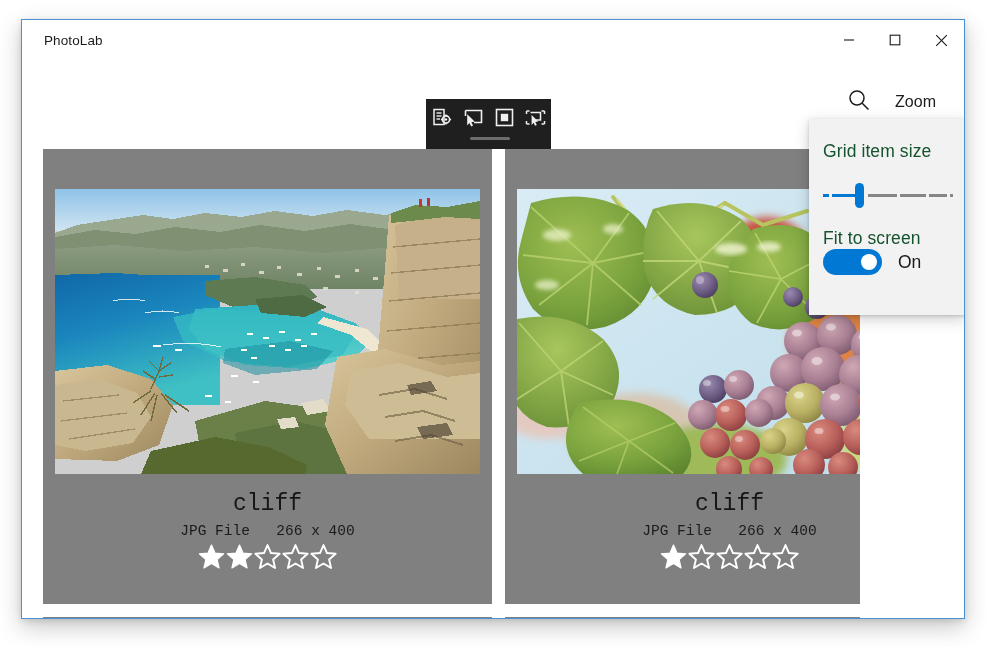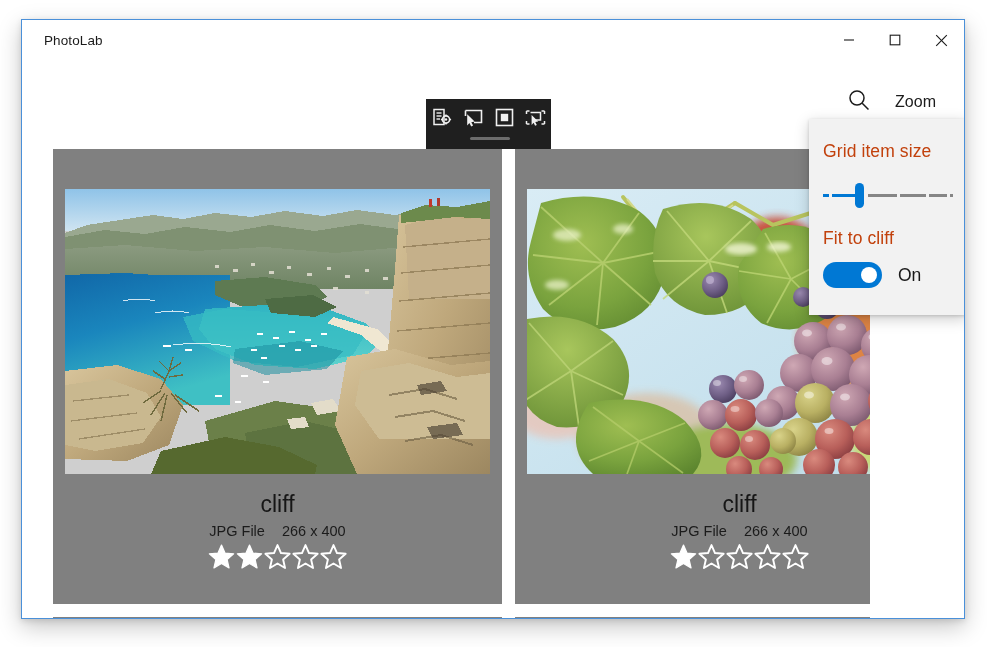--- a/index.html
+++ b/index.html
@@ -137,25 +137,26 @@
   }
   #zoom-label {
     font-size: 16px;
     color: #1b1b1b;
     font-weight: 400;
   }
 
   
   #card-grid {
     position: absolute;
-    left: 14px;
+    left: 4px;
     top: 112px;
     width: 834px;
     height: 486px;
     overflow: hidden;
+    font-family: Liberation Mono, monospace;
   }
   .card {
     position: absolute;
     background: #808080;
     overflow: hidden;
   }
   .card-photo {
     position: absolute;
     left: 12px;
     top: 40px;
@@ -208,21 +209,21 @@
     width: 158px;
     height: 196px;
     background: #f2f2f2;
     box-shadow: 0 4px 14px rgba(0,0,0,0.20), 0 1px 3px rgba(0,0,0,0.16);
     box-sizing: border-box;
     padding: 22px 14px 0 14px;
     z-index: 40;
   }
   .flyout-label {
     font-size: 17.5px;
-    color: #c2410c;
+    color: #14532d;
     font-weight: 400;
     letter-spacing: 0.1px;
   }
   
   #grid-size-slider {
     position: relative;
     margin-top: 19px;
     height: 30px;
     cursor: pointer;
   }
@@ -255,21 +256,20 @@
     top: 2px;
     width: 9px;
     height: 25px;
     background: #0078d4;
     border-radius: 5px;
     cursor: pointer;
   }
   
   #fit-label { margin-top: 17px; }
   #toggle-row {
-    margin-top: 13px;
     display: flex;
     align-items: center;
     gap: 16px;
   }
   #fit-toggle {
     position: relative;
     width: 59px;
     height: 26px;
     border-radius: 14px;
     background: #0078d4;
@@ -835,21 +835,21 @@
       <div id="grid-size-slider">
         <div id="slider-track-fill" style="width: 36px; background: rgb(0, 120, 212);"></div>
         <div id="slider-track-rest" style="left: 45px; background: rgb(134, 134, 134);"></div>
         <div class="tick" style="left:6px;"></div>
         <div class="tick" style="left:74px;"></div>
         <div class="tick" style="left:103px;"></div>
         <div class="tick" style="left:124px;"></div>
         <div id="slider-thumb" style="left: 32px; background: rgb(0, 120, 212);"></div>
       </div>
 
-      <div class="flyout-label" id="fit-label">Fit to cliff</div>
+      <div class="flyout-label" id="fit-label">Fit to screen</div>
 
       <div id="toggle-row">
         <div id="fit-toggle" style="background: rgb(0, 120, 212);">
           <div class="knob" style="right: 5px; left: auto;"></div>
         </div>
         <span id="toggle-state">On</span>
       </div>
 
     </div>
 

